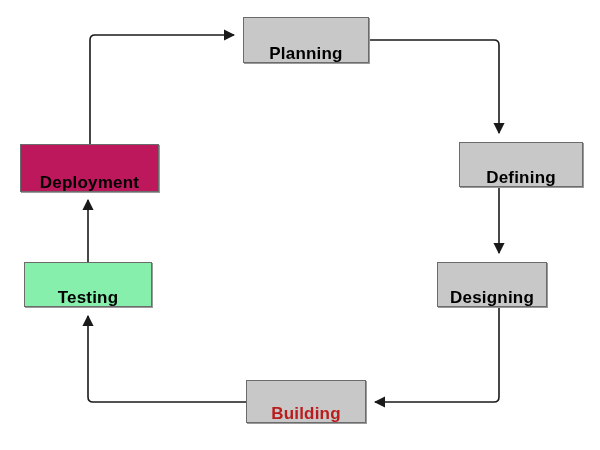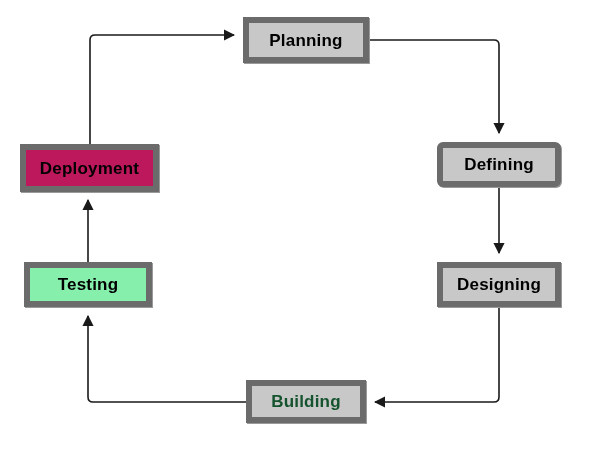--- a/index.html
+++ b/index.html
@@ -22,24 +22,24 @@
     position: absolute;
     left: 0;
     top: 0;
     width: 600px;
     height: 450px;
   }
   .node {
     position: absolute;
     box-sizing: border-box;
     background: #c8c8c8;
-    border: 6px solid #0f172a;
+    border: 1px solid #0f172a;
     box-shadow: 1px 1px 0 0 #9a9a9a;
     display: flex;
-    align-items: center;
+    align-items: flex-end;
     justify-content: center;
     color: #000000;
     font-size: 17px;
     font-weight: bold;
     font-family: "Liberation Sans", sans-serif;
     letter-spacing: 0.2px;
     white-space: nowrap;
   }
   .node-label {
     display: block;
@@ -65,29 +65,29 @@
       <path d="M 499 307 L 499 397 Q 499 402 494 402 L 375 402" marker-end="url(#arrow-right)"></path>
       <path d="M 246 402 L 93 402 Q 88 402 88 397 L 88 316" marker-end="url(#arrow-right)"></path>
       <path d="M 88 262 L 88 200" marker-end="url(#arrow-right)"></path>
     </g>
   </svg>
 
   <div class="node" style="left: 243px; top: 17px; width: 126px; height: 46px; background: rgb(200, 200, 200); border-color: rgb(107, 107, 107); color: rgb(0, 0, 0); box-shadow: rgb(154, 154, 154) 1px 1px 0px 0px;">
     <span class="node-label">Planning</span>
   </div>
 
-  <div class="node" style="left: 437px; top: 142px; width: 124px; height: 45px; background: rgb(200, 200, 200); border-color: rgb(107, 107, 107); color: rgb(0, 0, 0); box-shadow: rgb(154, 154, 154) 1px 1px 0px 0px; border-radius: 6px;">
+  <div class="node" style="left: 459px; top: 142px; width: 124px; height: 45px; background: rgb(200, 200, 200); border-color: rgb(107, 107, 107); color: rgb(0, 0, 0); box-shadow: rgb(154, 154, 154) 1px 1px 0px 0px;">
     <span class="node-label">Defining</span>
   </div>
 
-  <div class="node" style="left: 437px; top: 262px; width: 124px; height: 45px; background: rgb(200, 200, 200); border-color: rgb(107, 107, 107); color: rgb(0, 0, 0); box-shadow: rgb(154, 154, 154) 1px 1px 0px 0px;">
+  <div class="node" style="left: 437px; top: 262px; width: 110px; height: 45px; background: rgb(200, 200, 200); border-color: rgb(107, 107, 107); color: rgb(0, 0, 0); box-shadow: rgb(154, 154, 154) 1px 1px 0px 0px;">
     <span class="node-label">Designing</span>
   </div>
 
-  <div class="node" style="left: 246px; top: 380px; width: 120px; height: 43px; background: rgb(200, 200, 200); border-color: rgb(107, 107, 107); color: #14532d; box-shadow: rgb(154, 154, 154) 1px 1px 0px 0px;">
+  <div class="node" style="left: 246px; top: 380px; width: 120px; height: 43px; background: rgb(200, 200, 200); border-color: rgb(107, 107, 107); color: #b91c1c; box-shadow: rgb(154, 154, 154) 1px 1px 0px 0px;">
     <span class="node-label">Building</span>
   </div>
 
   <div class="node" style="left: 24px; top: 262px; width: 128px; height: 45px; background: #86efac; border-color: rgb(107, 107, 107); color: rgb(0, 0, 0); box-shadow: rgb(154, 154, 154) 1px 1px 0px 0px;">
     <span class="node-label">Testing</span>
   </div>
 
   <div class="node" style="left: 20px; top: 144px; width: 139px; height: 48px; background: #be185d; border-color: rgb(107, 107, 107); color: rgb(0, 0, 0); box-shadow: rgb(154, 154, 154) 1px 1px 0px 0px;">
     <span class="node-label">Deployment</span>
   </div>

